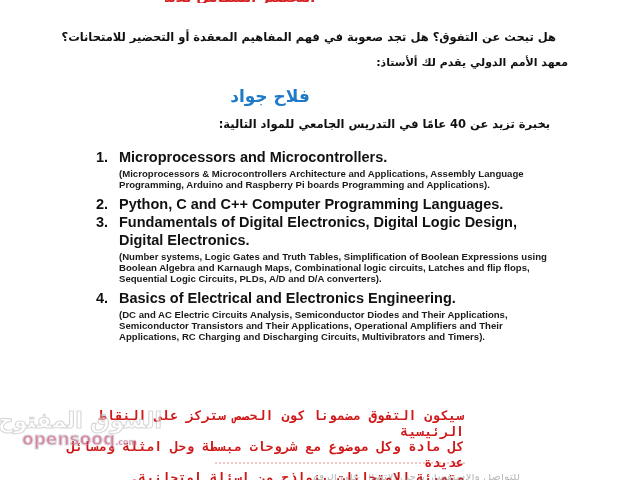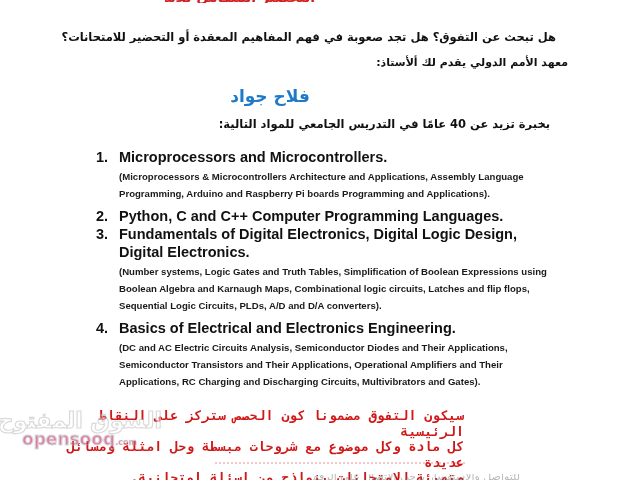--- a/index.html
+++ b/index.html
@@ -10,21 +10,21 @@
   .ar { direction:rtl; text-align:right; font-weight:bold; white-space:nowrap; font-family:"DejaVu Sans", sans-serif; }
   .q1 { right:84px; top:30px; font-size:11.5px; }
   .q2 { right:72px; top:56px; font-size:11px; }
   .name { left:0; width:540px; text-align:center; top:86px; font-size:17px; color:#1e7ac8; font-weight:bold; direction:rtl; }
   .exp { right:90px; top:117px; font-size:11.5px; }
   .list { left:96px; top:148px; width:460px; }
   .item { margin:0; }
   .item-title { font-family:"Liberation Sans", sans-serif; font-weight:bold; font-size:14.5px; line-height:18px; display:flex; }
   .num { width:23px; flex:none; }
   .ttl { flex:1; }
-  .item-desc { font-family:"Liberation Sans", sans-serif; font-weight:bold; font-size:9.6px; line-height:17px; padding-left:23px; margin-top:2px; margin-bottom:5px; color:#1a1a1a; }
+  .item-desc { font-family:"Liberation Sans", sans-serif; font-weight:bold; font-size:9.6px; line-height:11px; padding-left:23px; margin-top:2px; margin-bottom:5px; color:#1a1a1a; }
   .red-block { right:176px; top:408px; width:420px; direction:rtl; text-align:right; color:#d01818; font-family:"DejaVu Sans Mono", monospace; font-weight:bold; font-size:13.2px; line-height:15.5px; }
   .watermark { left:22px; top:408px; width:140px; height:56px; opacity:0.55; pointer-events:none; }
   .wm-ar { font-family:"DejaVu Sans", sans-serif; font-size:22px; font-weight:bold; color:#fff; -webkit-text-stroke:1.2px #bbb; direction:rtl; white-space:nowrap; }
   .wm-en { font-family:"DejaVu Sans", sans-serif; font-size:17px; font-weight:bold; color:#be185d; -webkit-text-stroke:1.1px #bbb; margin-top:-4px; }
   .wm-en small { font-size:8px; -webkit-text-stroke:0.6px #bbb; }
   .bottom-faint { left:160px; top:474px; width:360px; height:6px; overflow:hidden; }
   .bottom-faint span { display:block; font-size:11px; color:#777; direction:rtl; white-space:nowrap; line-height:6px; opacity:0.5; }
   .bottom-red-faint { left:215px; top:458px; width:250px; height:4px; background:transparent; border-bottom:2px dotted rgba(210,40,40,0.25); }
 </style>
 </head>
@@ -60,21 +60,21 @@
       <span class="num">3.</span>
       <span class="ttl">Fundamentals of Digital Electronics, Digital Logic Design, Digital Electronics.</span>
     </div>
     <div class="item-desc">(Number systems, Logic Gates and Truth Tables, Simplification of Boolean Expressions using Boolean Algebra and Karnaugh Maps, Combinational logic circuits, Latches and flip flops, Sequential Logic Circuits, PLDs, A/D and D/A converters).</div>
   </div>
   <div class="item">
     <div class="item-title">
       <span class="num">4.</span>
       <span class="ttl">Basics of Electrical and Electronics Engineering.</span>
     </div>
-    <div class="item-desc">(DC and AC Electric Circuits Analysis, Semiconductor Diodes and Their Applications, Semiconductor Transistors and Their Applications, Operational Amplifiers and Their Applications, RC Charging and Discharging Circuits, Multivibrators and Gates).</div>
+    <div class="item-desc">(DC and AC Electric Circuits Analysis, Semiconductor Diodes and Their Applications, Semiconductor Transistors and Their Applications, Operational Amplifiers and Their Applications, RC Charging and Discharging Circuits, Multivibrators and Timers).</div>
   </div>
 </div>
 
 <div class="abs red-block">
   <div>سيكون التفوق مضمونا كون الحصص ستركز على النقاط الرئيسية</div>
   <div>كل مادة وكل موضوع مع شروحات مبسطة وحل امثلة ومسائل عديدة</div>
   <div>وتهيئة للامتحانات بنماذج من اسئلة امتحانية.</div>
 </div>
 
 <div class="abs watermark">

